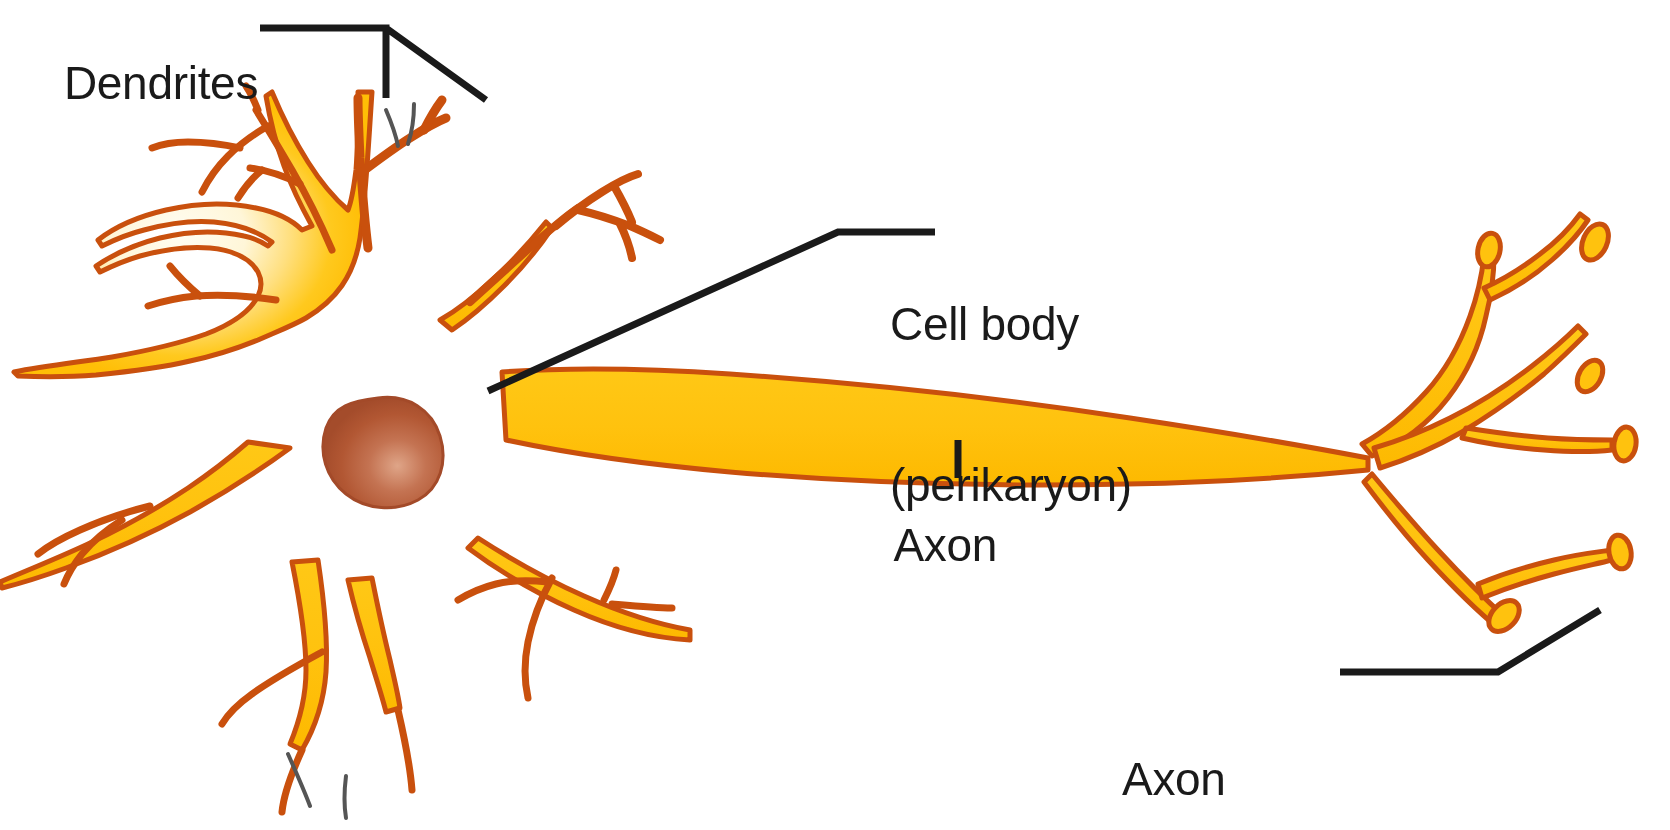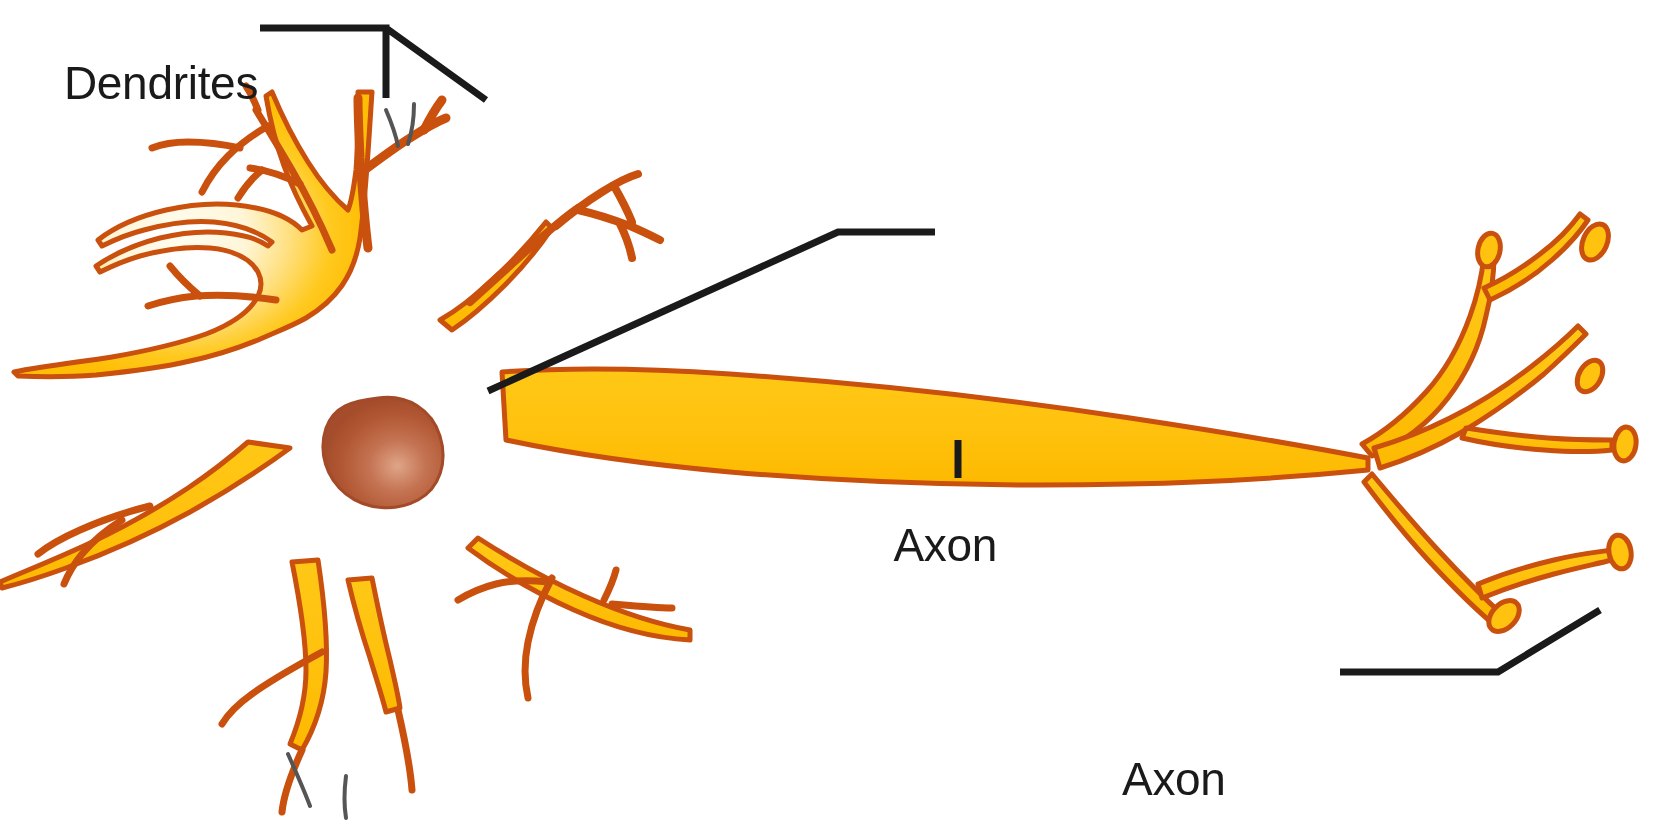--- a/index.html
+++ b/index.html
@@ -278,20 +278,24 @@
       <path d="M 488 391 L 838 232 L 935 232"></path>
       <path d="M 958 440 L 958 478"></path>
       <path d="M 1340 672 L 1498 672 L 1600 610"></path>
     </g>
   </svg>
 
   <div class="label" id="label-dendrites">
     <span>Dendrites</span>
   </div>
 
+  <div class="label" id="label-cellbody">
+    <div>Cell body</div>
+    <div>(perikaryon)</div>
+  </div>
 
   <div class="label" id="label-axon">
     <span>Axon</span>
   </div>
 
   <div class="label" id="label-axonterminals">
     <div>Axon</div>
     
   </div>
 

